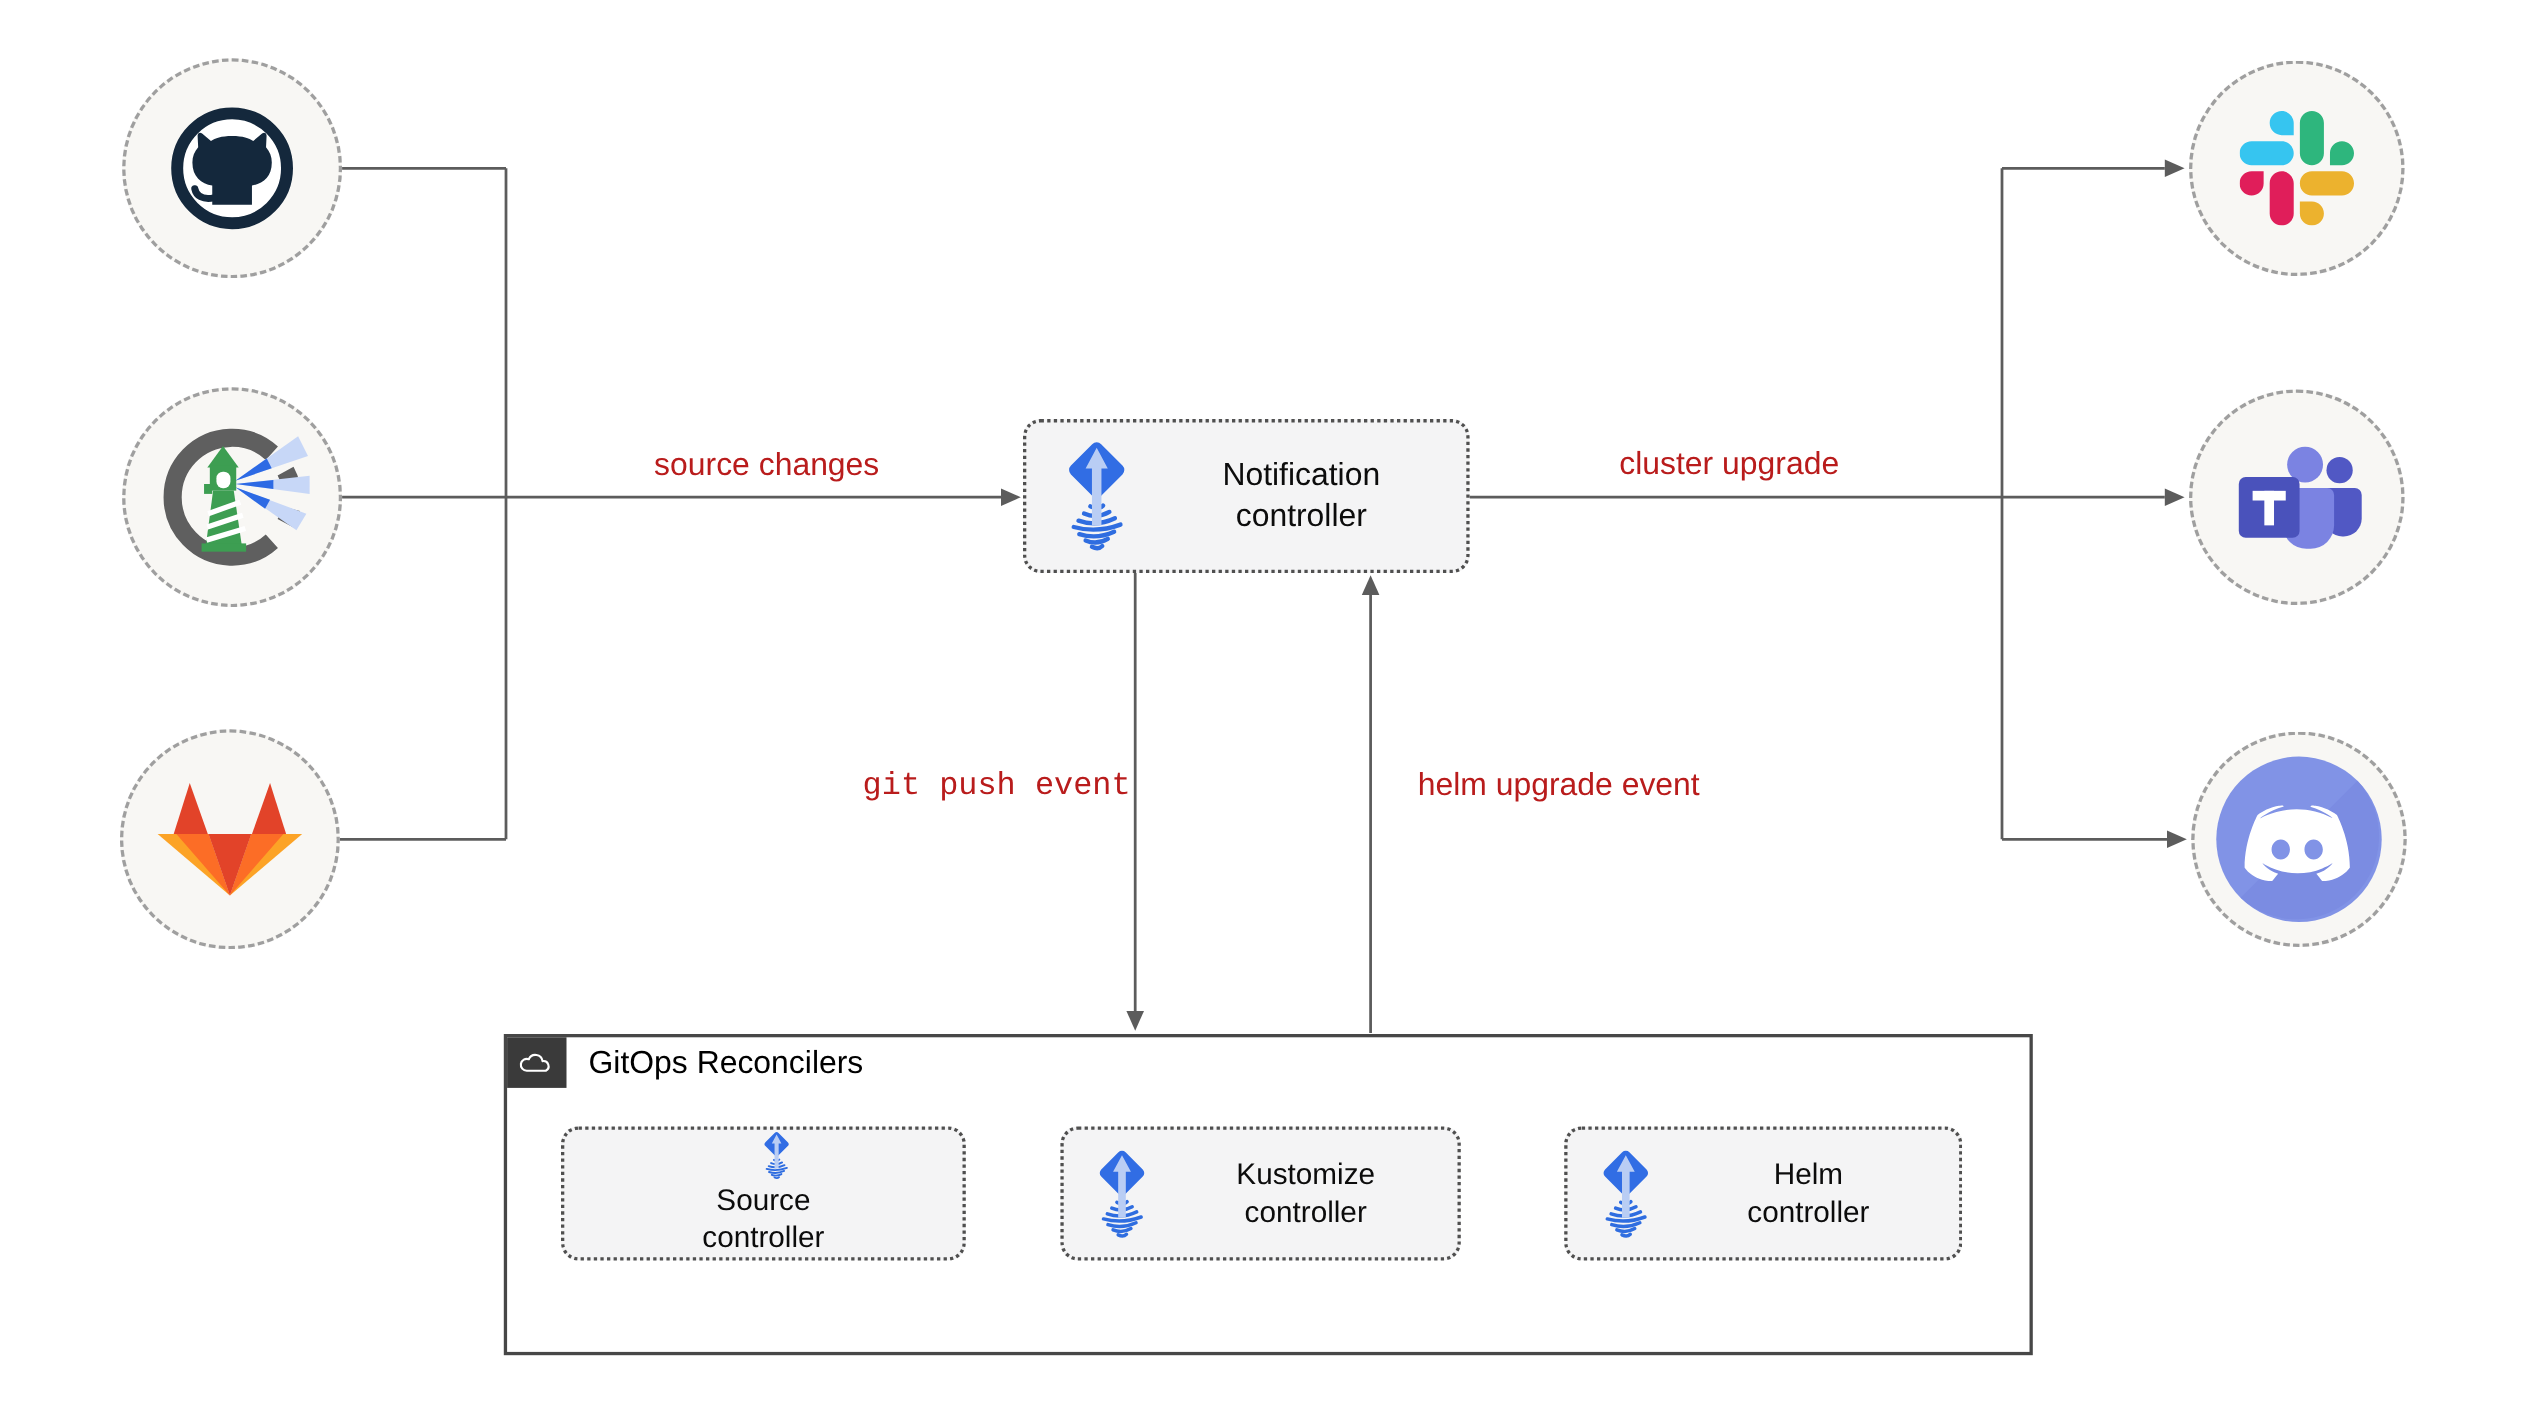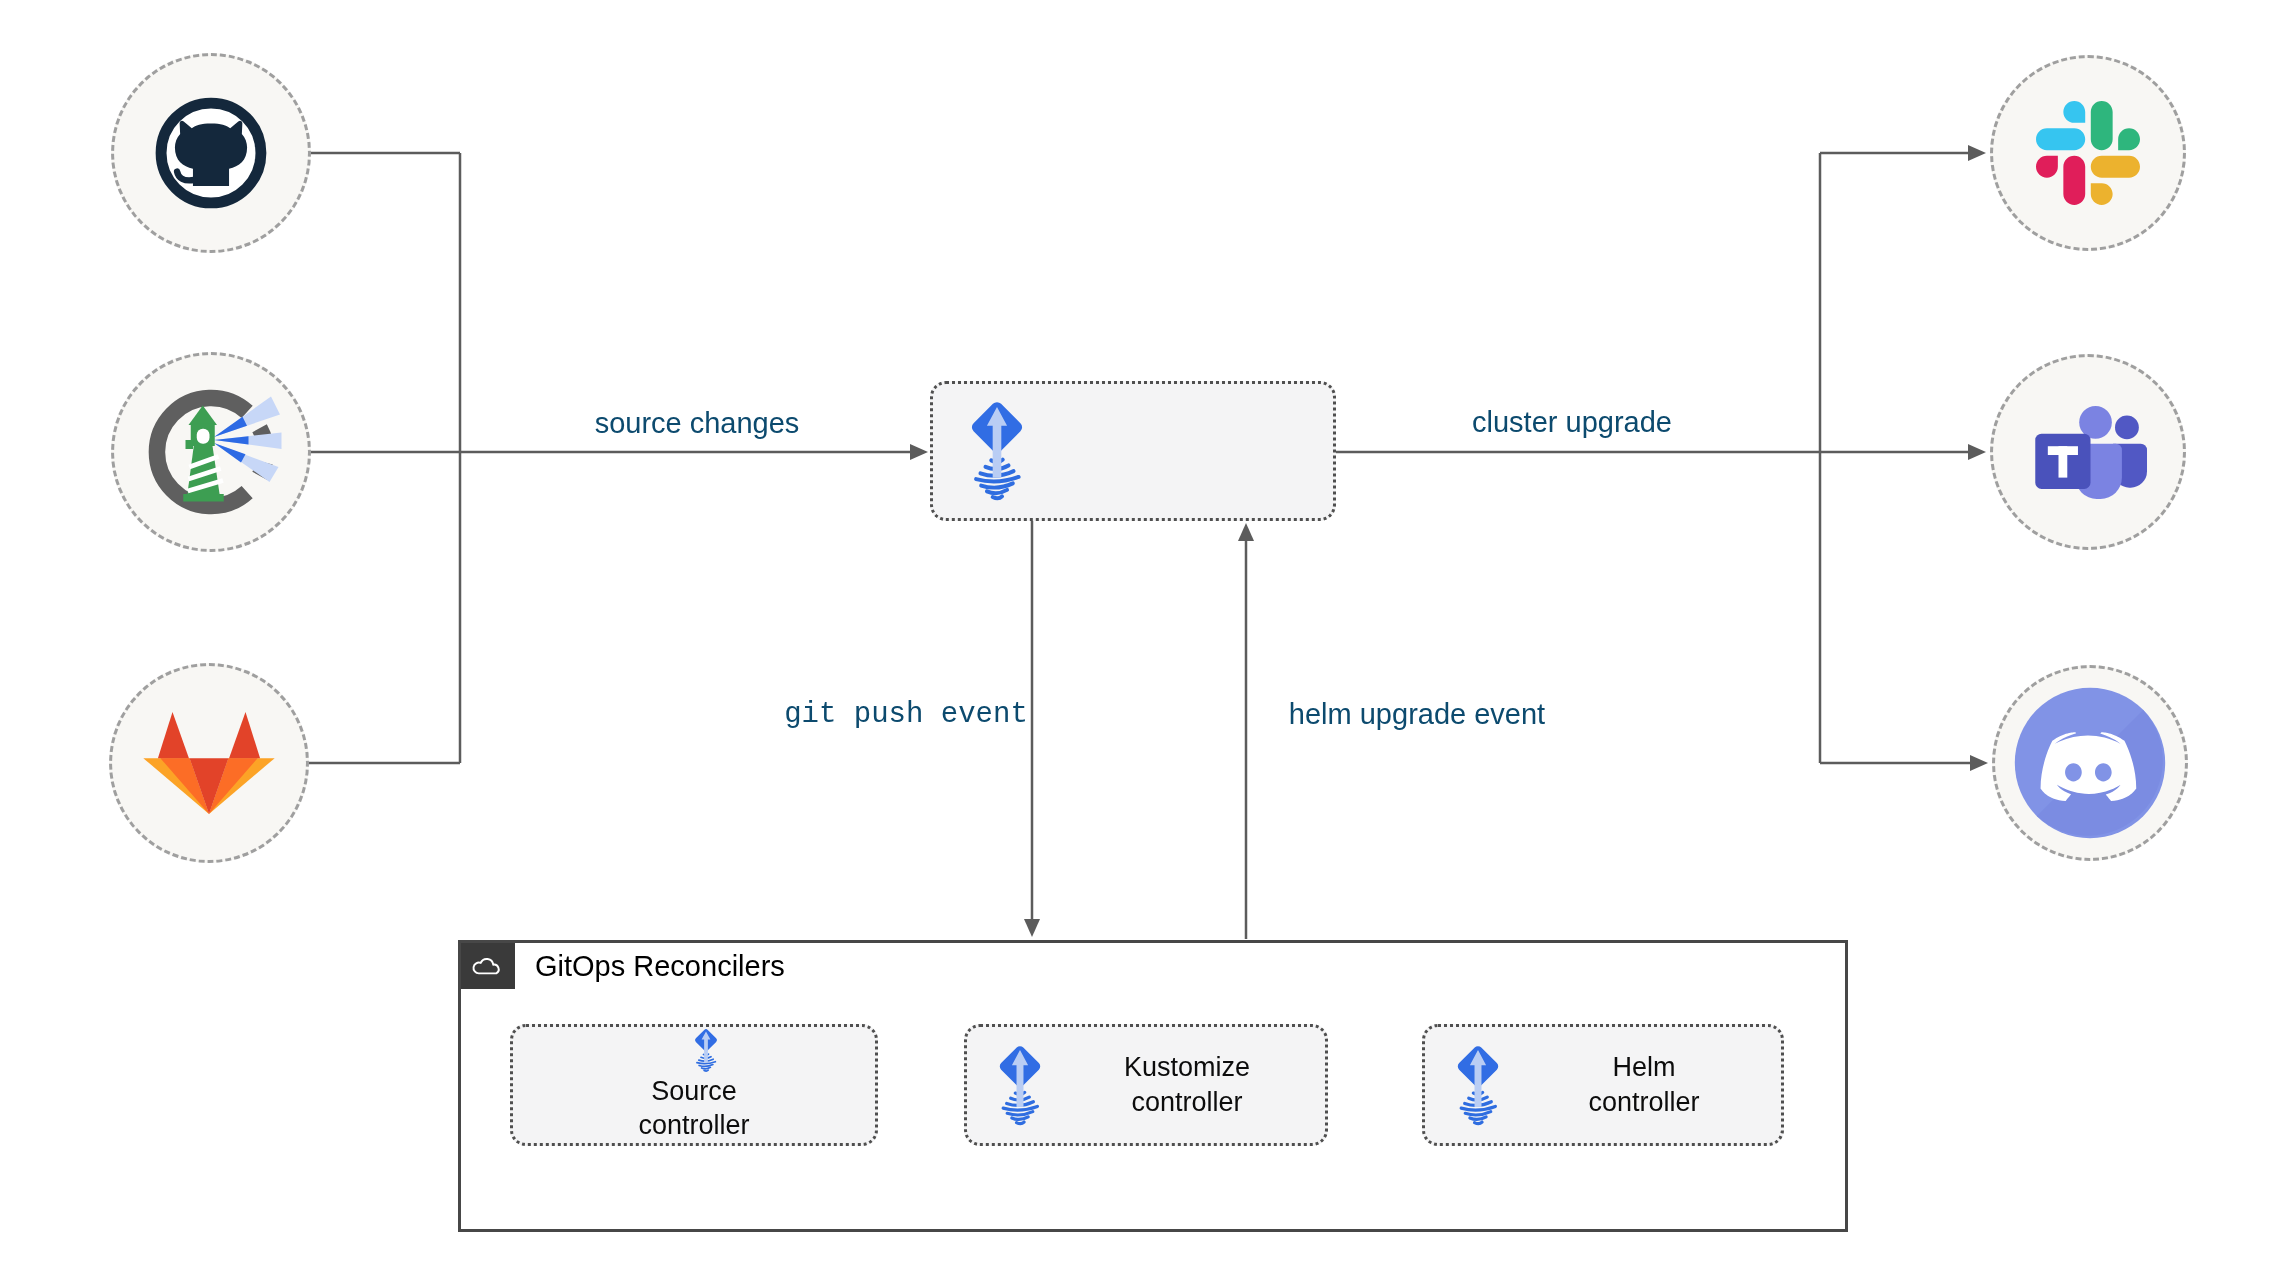--- a/index.html
+++ b/index.html
@@ -9,21 +9,21 @@
   .edge-layer{position:absolute;left:0;top:0;}
   .circle-node{position:absolute;width:200px;height:200px;border-radius:50%;
                border:3px dashed #9f9f9f;background:#f8f7f4;box-sizing:border-box;
                display:flex;align-items:center;justify-content:center;}
   .box-node{position:absolute;border:3px dotted #4f4f4f;border-radius:16px;
             background:#f4f4f5;box-sizing:border-box;display:flex;align-items:center;}
   .node-label{flex:1;text-align:center;color:#0c0c0c;line-height:1.28;}
   .nb-label{font-size:29px;}
   .cb-label{font-size:27px;}
   .edge-label{position:absolute;transform:translate(-50%,-50%);font-size:29px;
-              color:#0c4a6e;white-space:nowrap;}
+              color:#b91c1c;white-space:nowrap;}
   .group-box{position:absolute;border:3px solid #474747;background:#ffffff;box-sizing:border-box;}
   .group-tab{position:absolute;left:0;top:0;width:54px;height:46px;background:#3a3a3a;
              display:flex;align-items:center;justify-content:center;}
   .group-title{position:absolute;left:74px;top:0;height:46px;display:flex;align-items:center;
                font-size:29px;color:#000000;}
   .flux-icon-lg{width:72px;height:108px;margin-left:28px;}
   .flux-icon-sm{width:58px;height:87px;margin-left:24px;}
 </style>
 </head>
 <body>
@@ -123,20 +123,21 @@
         <path d="M42,88 Q52,93 58,87"></path>
         <path d="M34,97 Q50,104 66,95"></path>
         <path d="M27,106 Q50,114 73,103"></path>
         <path d="M21,114 Q50,122 80,111"></path>
         <path d="M28,123 Q50,130 72,120"></path>
         <path d="M36,131 Q50,137 64,129"></path>
         <path d="M44,139 Q52,143 57,138"></path>
       </g>
       <polygon points="50,14 64,40 56,40 56,112 44,112 44,40 36,40" fill="#b9cdf4"></polygon>
     </svg>
+    <div class="node-label nb-label" style="max-width:230px;margin:0 auto;">Notification controller</div>
   </div>
 
   <div class="circle-node" style="left:1990px;top:55px;width:196px;height:196px;">
     <svg width="104" height="104" viewBox="0 0 122.8 122.8">
       <path fill="#E01E5A" d="M25.8 77.6c0 7.1-5.8 12.9-12.9 12.9S0 84.7 0 77.6s5.8-12.9 12.9-12.9h12.9v12.9zM32.3 77.6c0-7.1 5.8-12.9 12.9-12.9s12.9 5.8 12.9 12.9v32.3c0 7.1-5.8 12.9-12.9 12.9s-12.9-5.8-12.9-12.9V77.6z"></path>
       <path fill="#36C5F0" d="M45.2 25.8c-7.1 0-12.9-5.8-12.9-12.9S38.1 0 45.2 0s12.9 5.8 12.9 12.9v12.9H45.2zM45.2 32.3c7.1 0 12.9 5.8 12.9 12.9s-5.8 12.9-12.9 12.9H12.9C5.8 58.1 0 52.3 0 45.2s5.8-12.9 12.9-12.9h32.3z"></path>
       <path fill="#2EB67D" d="M97 45.2c0-7.1 5.8-12.9 12.9-12.9s12.9 5.8 12.9 12.9-5.8 12.9-12.9 12.9H97V45.2zM90.5 45.2c0 7.1-5.8 12.9-12.9 12.9s-12.9-5.8-12.9-12.9V12.9C64.7 5.8 70.5 0 77.6 0s12.9 5.8 12.9 12.9v32.3z"></path>
       <path fill="#ECB22E" d="M77.6 97c7.1 0 12.9 5.8 12.9 12.9s-5.8 12.9-12.9 12.9-12.9-5.8-12.9-12.9V97h12.9zM77.6 90.5c-7.1 0-12.9-5.8-12.9-12.9s5.8-12.9 12.9-12.9h32.3c7.1 0 12.9 5.8 12.9 12.9s-5.8 12.9-12.9 12.9H77.6z"></path>
     </svg>
   </div>

